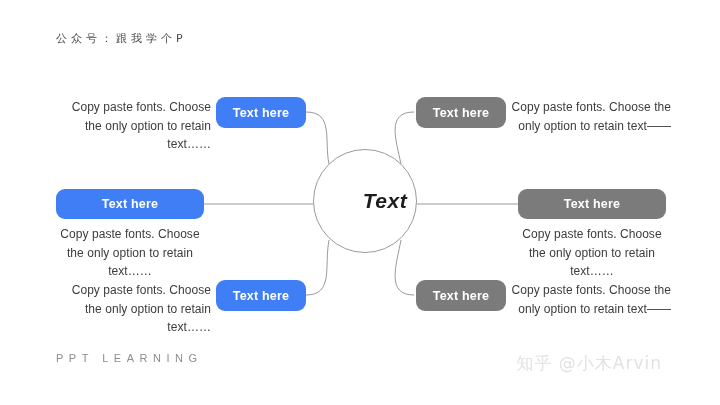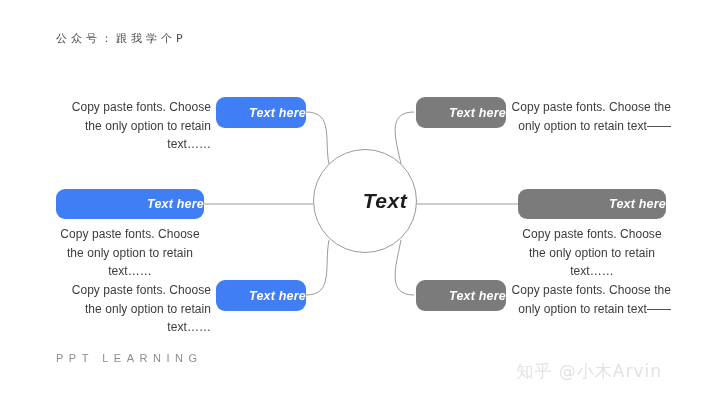--- a/index.html
+++ b/index.html
@@ -35,21 +35,21 @@
     left: 56px;
     top: 352px;
     font-size: 11px;
     letter-spacing: 5.5px;
     color: #8d8d8d;
     white-space: nowrap;
   }
   .watermark {
     position: absolute;
     right: 18px;
-    top: 360px;
+    top: 352px;
     font-size: 17px;
     color: #e2e2e2;
     white-space: nowrap;
     letter-spacing: 1px;
     font-family: "DejaVu Sans", "Liberation Sans", sans-serif;
   }
 
   
   .connectors {
     position: absolute;
@@ -86,28 +86,27 @@
     color: #1d1d1d;
     letter-spacing: 0.5px;
     margin-left: 40px;
   }
 
   
   .pill {
     position: absolute;
     display: flex;
     align-items: center;
-    justify-content: flex-end;
+    justify-content: center;
     border-radius: 9px;
     color: #ffffff;
     font-size: 12.5px;
     font-weight: 700;
     letter-spacing: 0.2px;
     box-sizing: border-box;
-    font-style: italic;
   }
   .pill.blue { background: #3f7ef5; }
   .pill.gray { background: #7b7b7b; }
 
   .pill-small { width: 90px; height: 31px; }
   .pill-wide  { width: 148px; height: 30px; }
 
   
   .pos-tl { left: 216px; top: 97px; }
   .pos-bl { left: 216px; top: 280px; }

